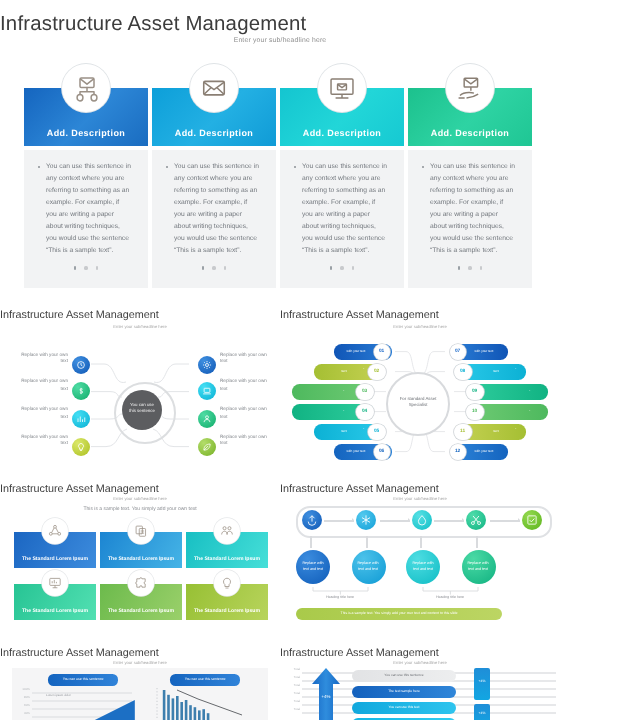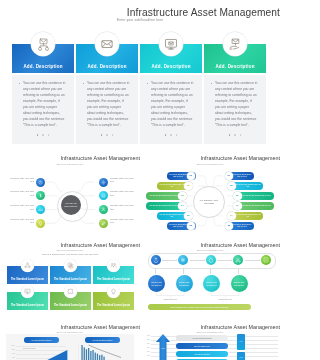--- a/index.html
+++ b/index.html
@@ -1,21 +1,21 @@
 <!DOCTYPE html>
 <html><head>
 <meta charset="utf-8">
 <title>Infrastructure Asset Management</title>
 <style>
   html,body{margin:0;padding:0;}
   body{width:280px;height:360px;background:#ffffff;font-family:"Liberation Sans",sans-serif;overflow:hidden;
        -webkit-font-smoothing:antialiased;}
   .page{position:relative;width:280px;height:360px;background:#fff;}
   .slide{position:absolute;background:#fff;overflow:hidden;}
-  .s-title{position:absolute;left:0;right:0;text-align:right;color:#333;font-weight:400;}
+  .s-title{position:absolute;left:0;right:0;text-align:left;color:#333;font-weight:400;}
   .s-sub{position:absolute;left:0;right:0;text-align:center;color:#9a9a9a;}
 
   
   #hero{left:0;top:0;width:280px;height:145px;}
   #hero .h-title{top:7px;font-size:10.2px;letter-spacing:.1px;color:#3c3c3c;}
   #hero .h-sub{top:18px;font-size:3.4px;color:#8e8e8e;letter-spacing:.1px;}
   .hcard{position:absolute;top:44px;width:62px;}
   .hcard .colorbox{position:relative;height:29px;width:62px;}
   .hcard .hlabel{position:absolute;left:0;right:0;bottom:4px;text-align:center;color:#fff;
      font-size:4.5px;font-weight:700;letter-spacing:.2px;}

